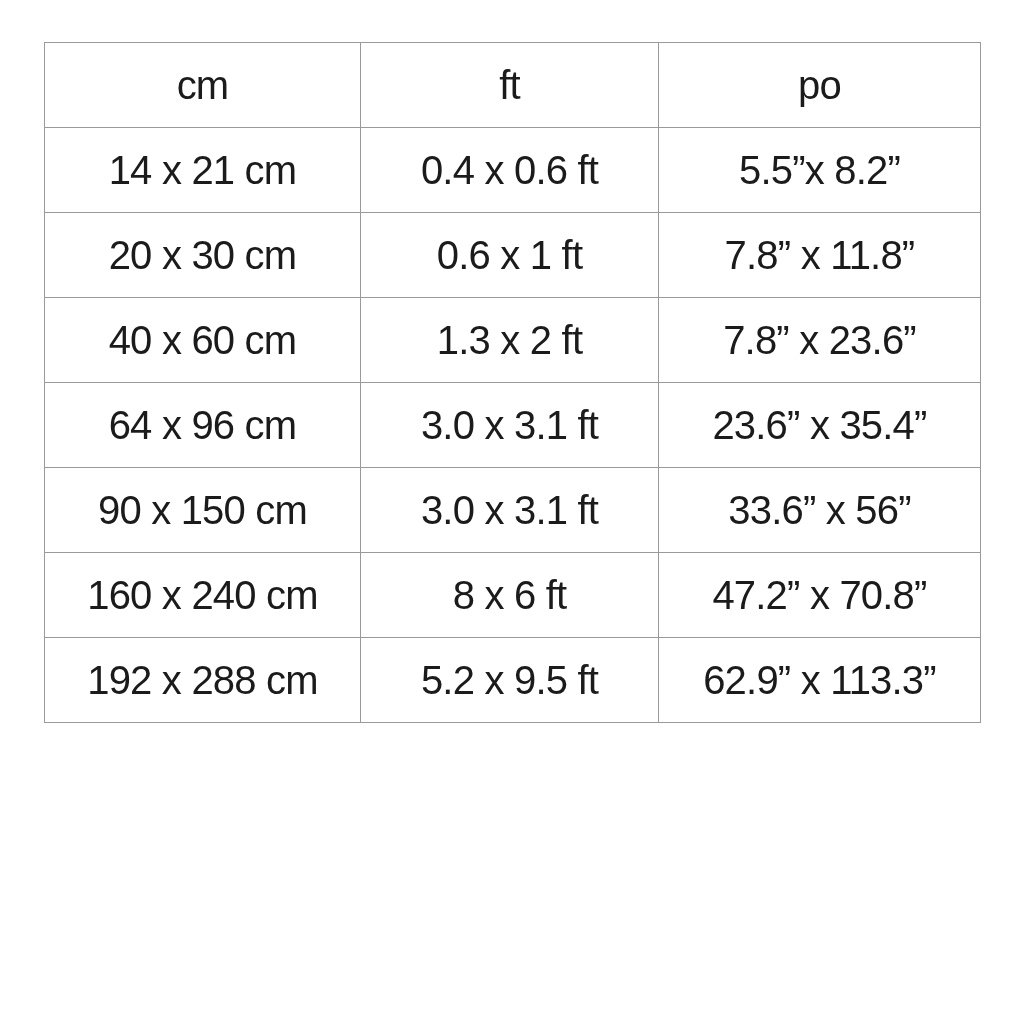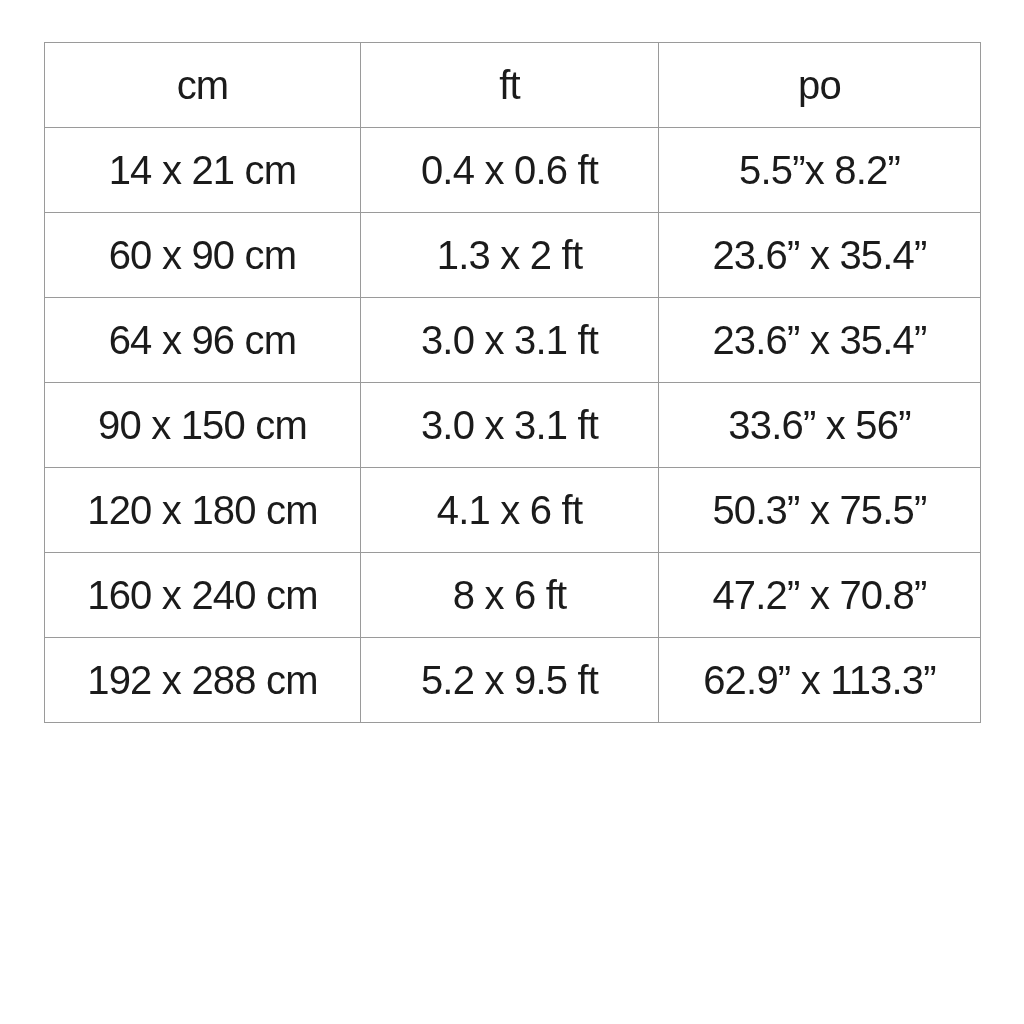--- a/index.html
+++ b/index.html
@@ -58,38 +58,38 @@
         <th>po</th>
       </tr>
     </thead>
     <tbody>
       <tr>
         <td>14 x 21 cm</td>
         <td>0.4 x 0.6 ft</td>
         <td>5.5”x 8.2”</td>
       </tr>
       <tr>
-        <td>60 x 90 cm</td>
+        <td>20 x 30 cm</td>
+        <td>0.6 x 1 ft</td>
+        <td>7.8” x 11.8”</td>
+      </tr>
+      <tr>
+        <td>40 x 60 cm</td>
         <td>1.3 x 2 ft</td>
-        <td>23.6” x 35.4”</td>
+        <td>7.8” x 23.6”</td>
       </tr>
       <tr>
         <td>64 x 96 cm</td>
         <td>3.0 x 3.1 ft</td>
         <td>23.6” x 35.4”</td>
       </tr>
       <tr>
         <td>90 x 150 cm</td>
         <td>3.0 x 3.1 ft</td>
         <td>33.6” x 56”</td>
-      </tr>
-      <tr>
-        <td>120 x 180 cm</td>
-        <td>4.1 x 6 ft</td>
-        <td>50.3” x 75.5”</td>
       </tr>
       <tr>
         <td>160 x 240 cm</td>
         <td>8 x 6 ft</td>
         <td>47.2” x 70.8”</td>
       </tr>
       <tr>
         <td>192 x 288 cm</td>
         <td>5.2 x 9.5 ft</td>
         <td>62.9” x 113.3”</td>

